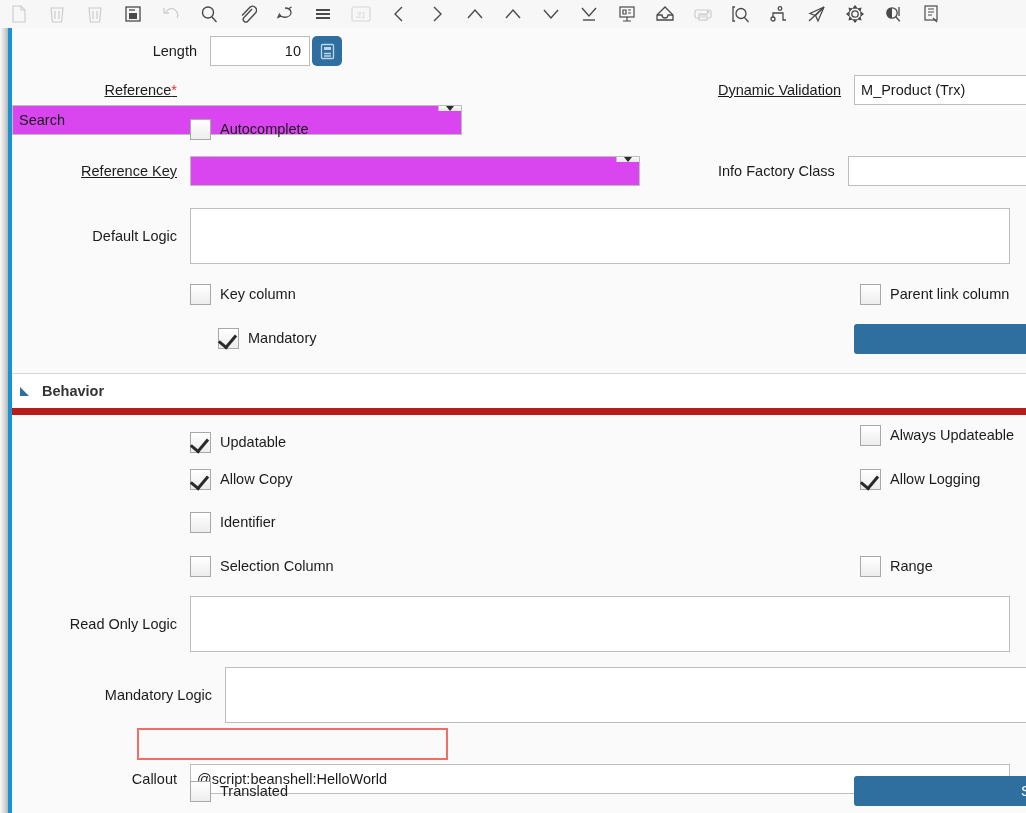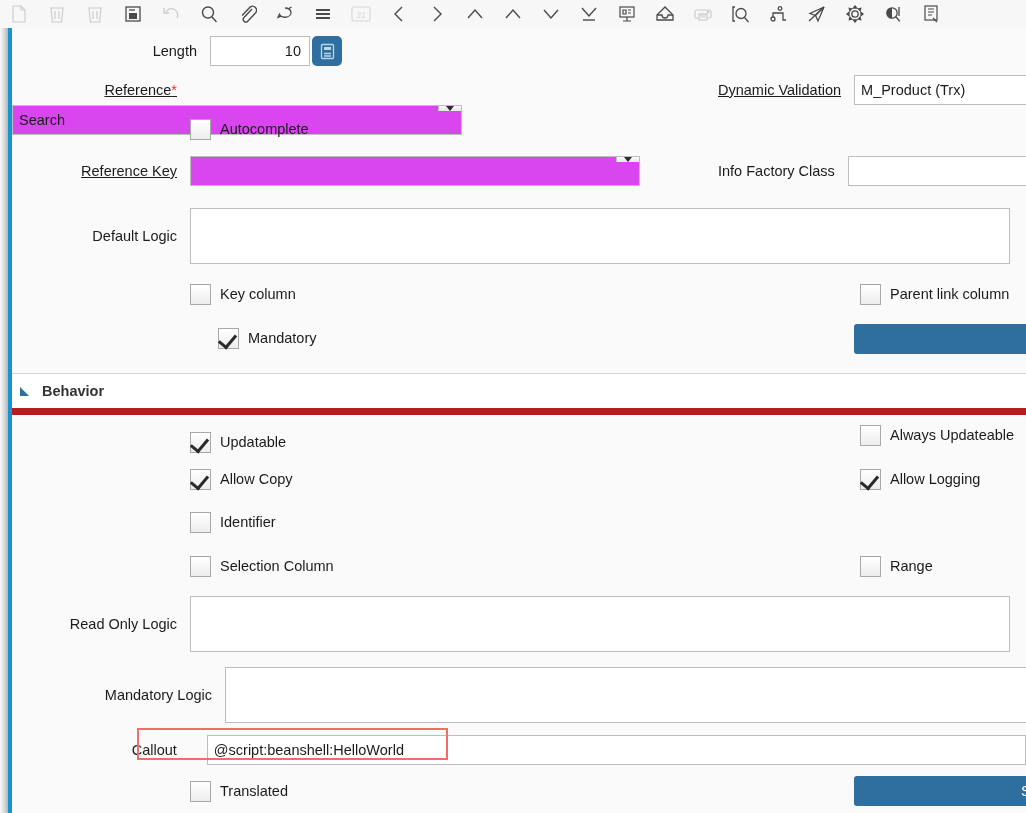--- a/index.html
+++ b/index.html
@@ -568,21 +568,21 @@
     <div class="row" style="top:568px;">
       <div class="lbl" style="line-height:56px;">Read Only Logic</div>
       <textarea class="ta" style="width: 820px; height: 56px;"></textarea>
     </div>
 
     <div class="row" style="top:639px;padding-left:35px;">
       <div class="lbl" style="line-height:56px;">Mandatory Logic</div>
       <textarea class="ta" style="width: 820px; height: 56px;"></textarea>
     </div>
 
-    <div class="row" style="top:707px;gap:17px;">
+    <div class="row" style="top:736px;">
       <div class="lbl">Callout</div>
       <input class="txt" style="width: 820px;" value="@script:beanshell:HelloWorld">
     </div>
     <div class="annot" style="left:125px;top:700px;width:311px;height:32px;"></div>
 
     <div class="row" style="top:748px;">
       <div class="lbl"></div>
       <div class="chk">
         <span class="box"></span>
         <span class="cl">Translated</span>

